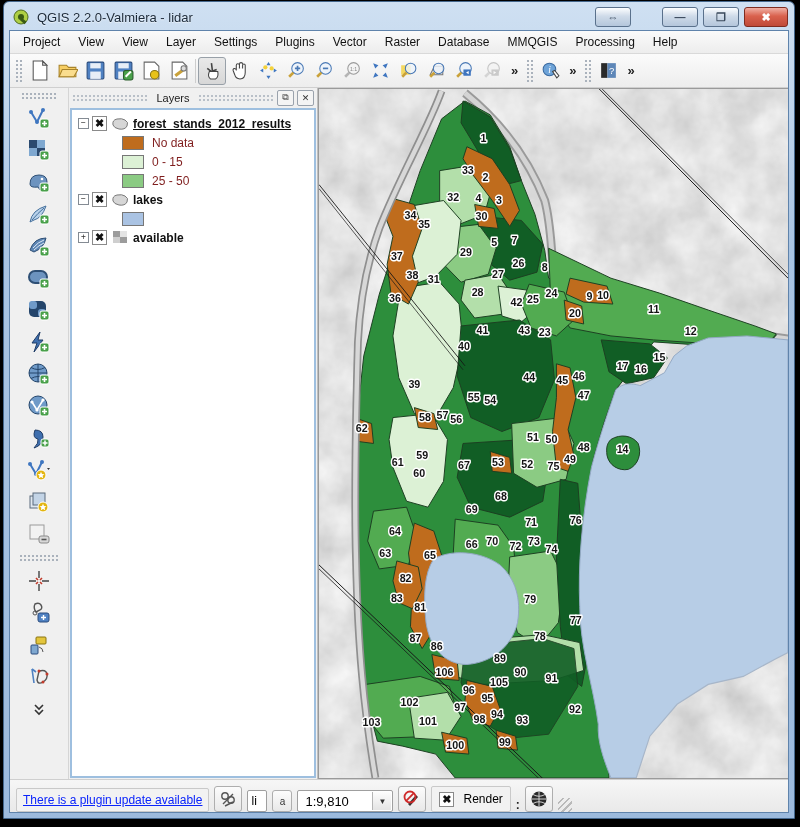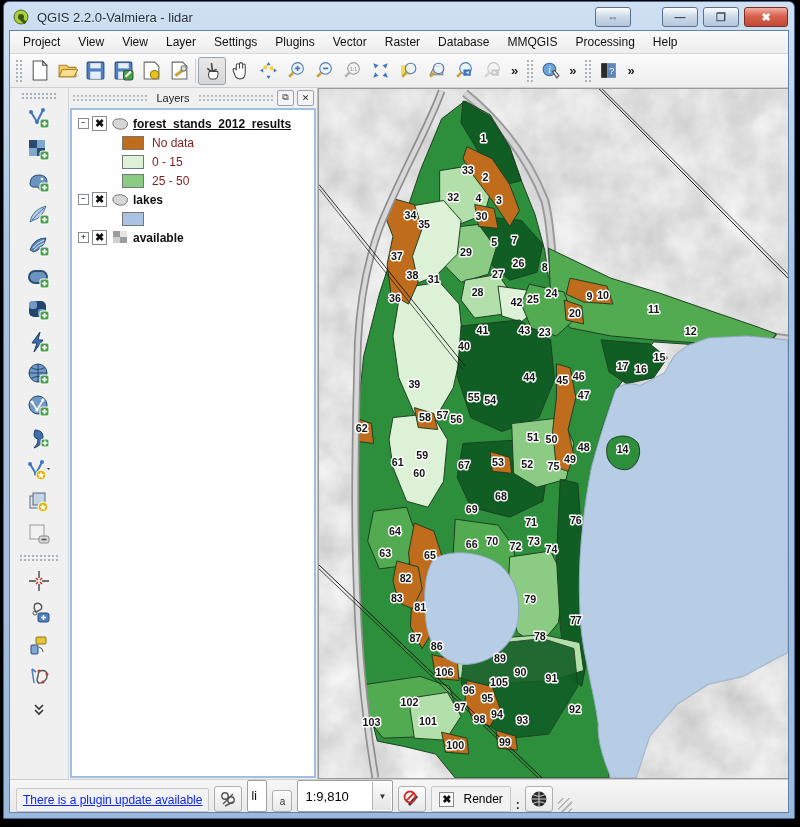--- a/index.html
+++ b/index.html
@@ -72,21 +72,21 @@
   .map svg{position:absolute;inset:0;}
   .map-label{font:bold 11px "Liberation Sans",sans-serif;fill:#141414;stroke:#ffffff;
     stroke-width:3px;paint-order:stroke;stroke-linejoin:round;text-anchor:middle;}
   
   .statusbar{height:32px;display:flex;align-items:flex-end;gap:5px;padding:0 6px;
     background:linear-gradient(#f6f6f6,#e9e9e9);border-top:1px solid #cfcfcf;font-size:12px;}
   .slink{color:#0b24fb;text-decoration:underline;white-space:nowrap;padding:4px 6px;
     border:1px solid #c9c9c9;border-radius:2px;background:#f2f2f2;}
   .sbtn{width:26px;height:24px;border:1px solid #aeaeae;border-radius:3px;background:linear-gradient(#fcfcfc,#e8e8e8);
     display:flex;align-items:center;justify-content:center;}
-  .inset{border:1px solid #9f9f9f;border-radius:2px;background:#fff;height:32px;display:flex;
+  .inset{border:1px solid #9f9f9f;border-radius:2px;background:#fff;height:22px;display:flex;
     align-items:center;box-sizing:border-box;}
   .li-box{width:20px;justify-content:flex-start;padding-left:3px;font-size:12px;}
   .coord{flex:1;justify-content:center;font-size:13px;color:#111;}
   .scale{width:96px;position:relative;padding-left:7px;font-size:13px;}
   .scale .arrow{position:absolute;right:1px;top:1px;bottom:1px;width:18px;border-left:1px solid #b5b5b5;
     background:linear-gradient(#fdfdfd,#e4e4e4);display:flex;align-items:center;justify-content:center;
     font-size:8px;color:#333;}
   .render-box{display:flex;align-items:center;gap:5px;border:1px solid #c9c9c9;border-radius:2px;
     background:#f2f2f2;height:24px;padding:0 7px;}
   .colon{color:#222;font-weight:bold;}

